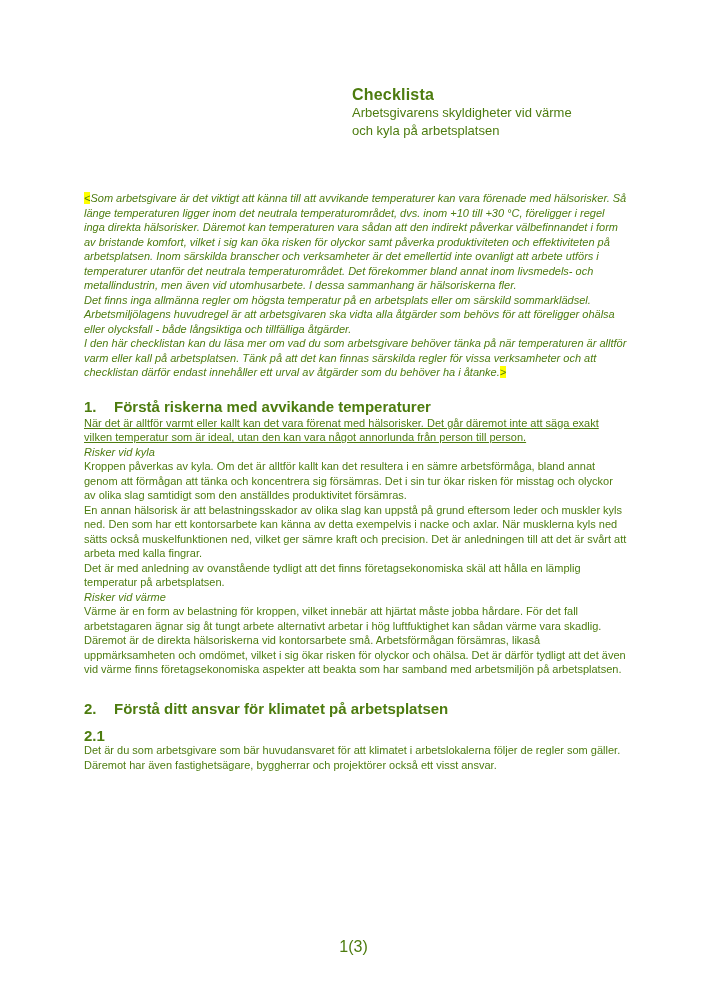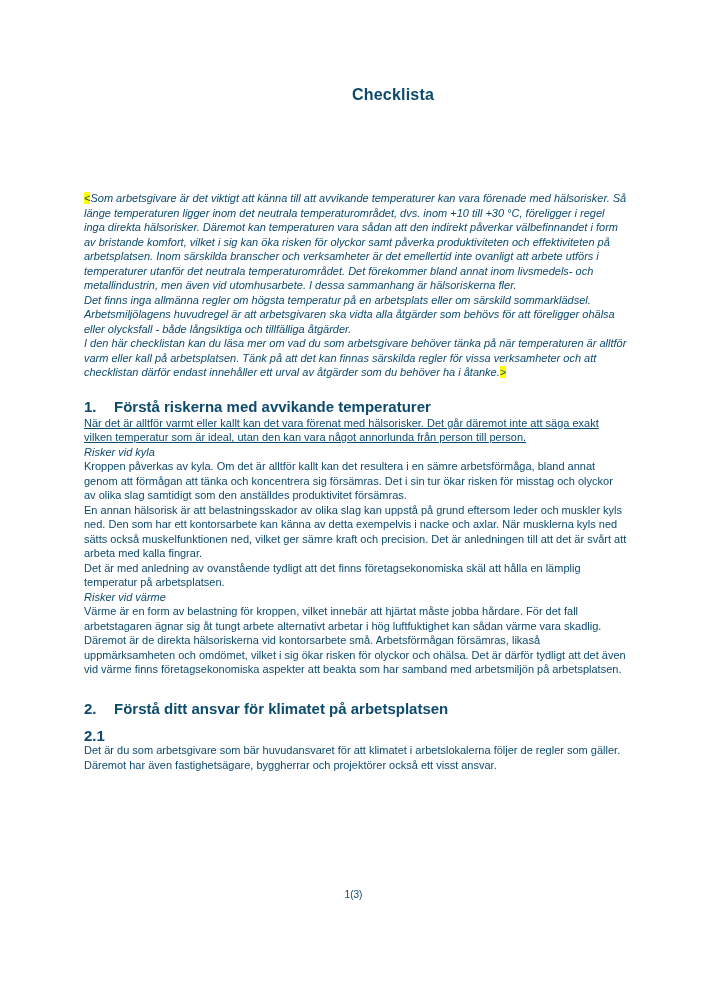--- a/index.html
+++ b/index.html
@@ -3,21 +3,21 @@
 <meta charset="utf-8">
 <style>
   * { margin: 0; padding: 0; box-sizing: border-box; }
   html, body { background: #ffffff; }
   .page {
     position: relative;
     width: 707px;
     height: 1000px;
     background: #ffffff;
     font-family: "Liberation Sans", "DejaVu Sans", sans-serif;
-    color: #0c4a6e;
+    color: #4d7c0f;
     overflow: hidden;
   }
   
   .title-block {
     position: absolute;
     left: 352px;
     top: 85px;
     width: 270px;
   }
   .doc-title {
@@ -62,34 +62,38 @@
   .mt-h1a   { margin-top: 18px; }
   .mt-5     { margin-top: 5px; text-decoration: underline; }
   .mt-13    { margin-top: 13px; }
   .mt-10    { margin-top: 10px; }
   .mt-11    { margin-top: 11px; }
   .mt-23    { margin-top: 23px; }
   .mt-75    { margin-top: 7.5px; }
   .footer {
     position: absolute;
     left: 0;
-    top: 888px;
+    top: 940px;
     width: 100%;
     text-align: center;
-    font-size: 10px;
+    font-size: 16px;
     line-height: 14px;
   }
 </style>
 </head>
 <body>
 
 <div class="page">
 
   <div class="title-block">
     <div class="doc-title">Checklista</div>
+    <div class="doc-subtitle">
+      <div>Arbetsgivarens skyldigheter vid värme</div>
+      <div>och kyla på arbetsplatsen</div>
+    </div>
   </div>
 
   <div class="content">
 
     <p class="italic"><span class="hl">&lt;</span><span>Som arbetsgivare är det viktigt att känna till att avvikande temperaturer kan vara förenade med hälsorisker. Så länge temperaturen ligger inom det neutrala temperaturområdet, dvs. inom +10 till +30 °C, föreligger i regel inga direkta hälsorisker. Däremot kan temperaturen vara sådan att den indirekt påverkar välbefinnandet i form av bristande komfort, vilket i sig kan öka risken för olyckor samt påverka produktiviteten och effektiviteten på arbetsplatsen. Inom särskilda branscher och verksamheter är det emellertid inte ovanligt att arbete utförs i temperaturer utanför det neutrala temperaturområdet. Det förekommer bland annat inom livsmedels- och metallindustrin, men även vid utomhusarbete. I dessa sammanhang är hälsoriskerna fler.</span></p>
 
     <p class="italic mt">Det finns inga allmänna regler om högsta temperatur på en arbetsplats eller om särskild sommarklädsel. Arbetsmiljölagens huvudregel är att arbetsgivaren ska vidta alla åtgärder som behövs för att föreligger ohälsa eller olycksfall - både långsiktiga och tillfälliga åtgärder.</p>
 
     <p class="italic mt"><span>I den här checklistan kan du läsa mer om vad du som arbetsgivare behöver tänka på när temperaturen är alltför varm eller kall på arbetsplatsen. Tänk på att det kan finnas särskilda regler för vissa verksamheter och att checklistan därför endast innehåller ett urval av åtgärder som du behöver ha i åtanke.</span><span class="hl">&gt;</span></p>
 

